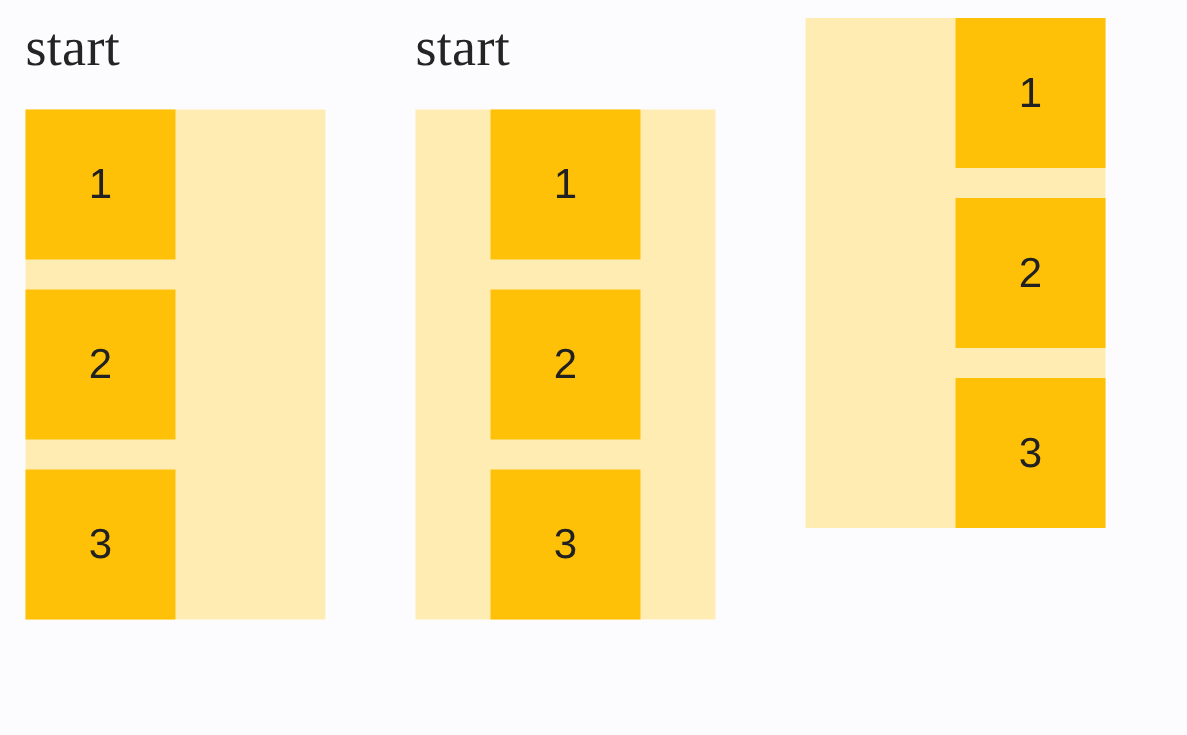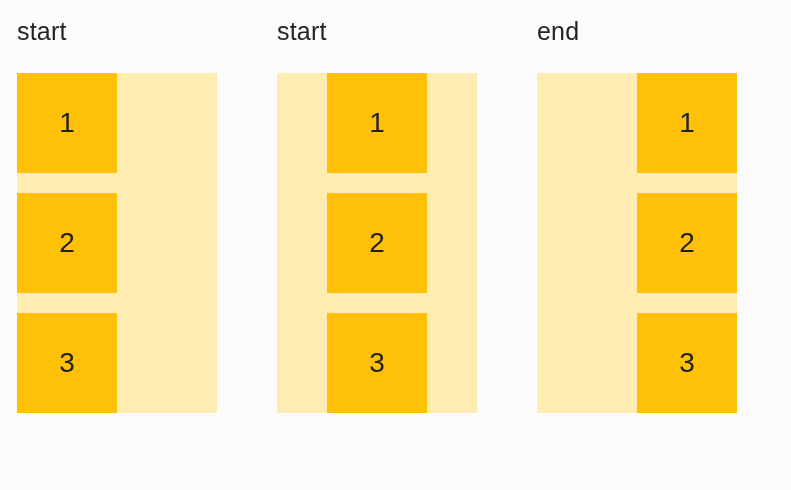--- a/index.html
+++ b/index.html
@@ -22,26 +22,27 @@
     padding: 12px 0 0 17px;
     display: flex;
     gap: 60px;
   }
   .column {
     width: 200px;
     display: flex;
     flex-direction: column;
   }
   .column-label {
-    font-size: 25px;
+    font-size: 36px;
     line-height: 38px;
     font-weight: 400;
     color: var(--label_text);
     margin: 0 0 23px 0;
     letter-spacing: 0.2px;
+    font-family: Liberation Serif, serif;
   }
   .track {
     width: 200px;
     height: 340px;
     background: var(--track);
     display: flex;
     flex-direction: column;
     gap: 20px;
   }
   .track[data-align="start"]  { align-items: flex-start; }
@@ -75,21 +76,20 @@
   <div class="column">
     <div class="column-label">start</div>
     <div class="track" data-align="center">
       <div class="item">1</div>
       <div class="item">2</div>
       <div class="item">3</div>
     </div>
   </div>
 
   <div class="column">
-    <div class="column-label">end</div>
     <div class="track" data-align="end">
       <div class="item">1</div>
       <div class="item">2</div>
       <div class="item">3</div>
     </div>
   </div>
 
 </div>
 
 </body></html>

